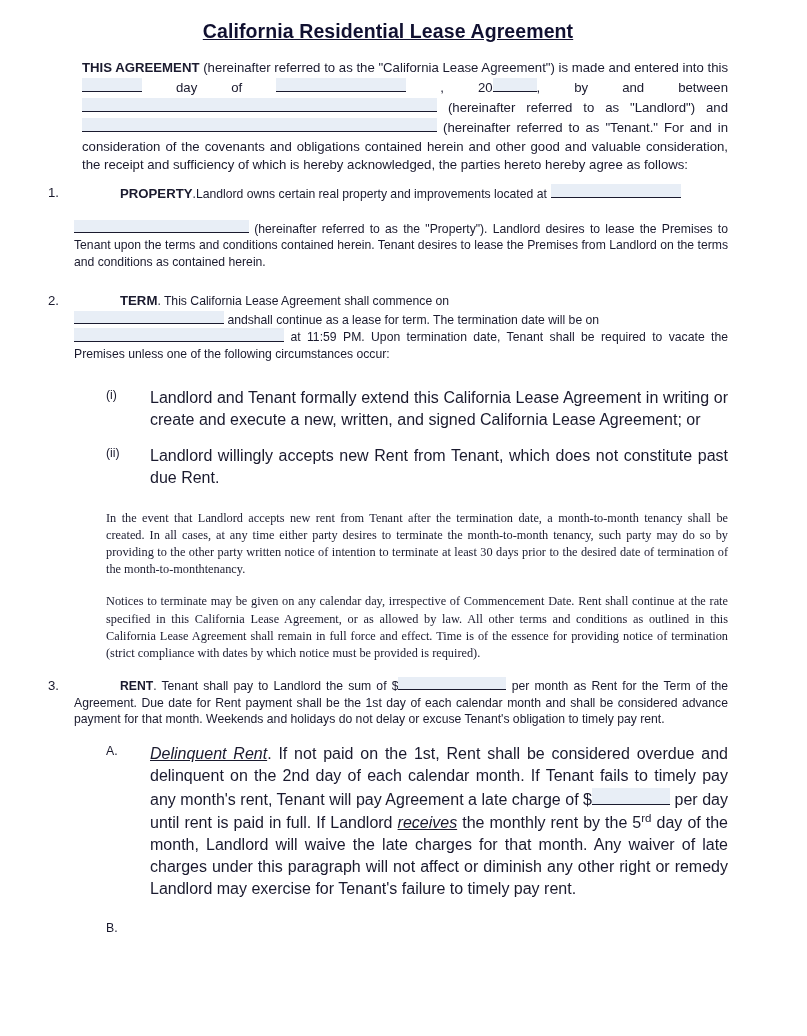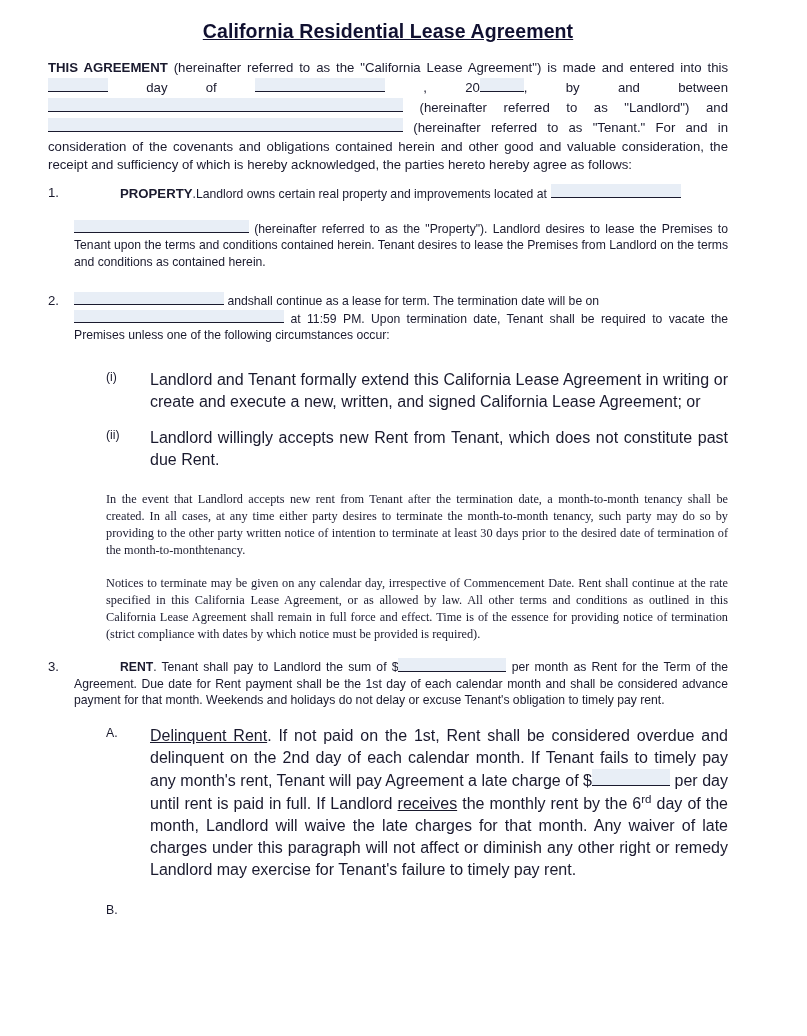--- a/index.html
+++ b/index.html
@@ -33,20 +33,21 @@
   }
   .para {
     font-size: 13.2px;
     line-height: 1.42;
     text-align: justify;
     margin: 0 0 9px 0;
     color: #1a1a2e;
   }
   .p-intro {
     text-indent: 0;
+    margin-left: 34px;
   }
   .small {
     font-size: 12.2px;
     line-height: 1.34;
   }
   .blank {
     display: inline-block;
     border-bottom: 1px solid #1a1a2e;
     background: #e8eef6;
     vertical-align: baseline;
@@ -99,21 +100,21 @@
     text-align: justify;
   }
   .indent-block {
     padding-left: 58px;
     font-size: 12.3px;
     line-height: 1.4;
     text-align: justify;
     margin: 0 0 11px 0;
     font-family: Liberation Serif, serif;
   }
-  .u { text-decoration: underline; }
+  .u { text-decoration: underline; font-style: italic; }
   .blk-gap-sm { height: 4px; }
   .blk-gap { height: 10px; }
   .blk-gap-lg { height: 16px; }
   sup { font-size: 0.72em; vertical-align: super; }
 </style>
 </head>
 <body>
 
 <div class="page">
 
@@ -144,20 +145,23 @@
         <span>(hereinafter referred to as the "Property"). Landlord desires to lease the Premises to Tenant upon the terms and conditions contained herein. Tenant desires to lease the Premises from Landlord on the terms and conditions as contained herein.</span>
       </div>
     </div>
   </div>
 
   <div class="blk-gap-lg"></div>
 
   <div class="num-row">
     <div class="num">2.</div>
     <div class="num-body">
+      <div class="para term-line" style="margin-bottom:0;">
+        <span class="lead-sp"></span><span class="sec-head">TERM</span><span class="small">.     This        California        Lease       Agreement       shall       commence       on</span>
+      </div>
       <div class="para small" style="margin-bottom:0;">
         <span class="blank b-w1"></span>
         <span>andshall continue as a lease for term. The termination date will be on</span>
       </div>
       <div class="para small">
         <span class="blank b-w3"></span>
         <span>at 11:59 PM. Upon termination date, Tenant shall be required to vacate the Premises unless one of the following circumstances occur:</span>
       </div>
     </div>
   </div>
@@ -197,21 +201,21 @@
   </div>
 
   <div class="blk-gap"></div>
 
   <div class="sub-row">
     <div class="sub-label">A.</div>
     <div class="sub-body">
       <span class="u">Delinquent Rent</span><span>. If not paid on the 1st, Rent shall be considered overdue and delinquent on the 2nd day of each calendar month. If Tenant fails to timely pay any month's rent, Tenant will pay Agreement a late charge of $</span><span class="blank b-w4"></span>
       <span>per day until rent is paid in full. If Landlord</span>
       <span class="u">receives</span>
-      <span>the monthly rent by the 6</span><sup>rd</sup>
+      <span>the monthly rent by the 5</span><sup>rd</sup>
       <span>day of the month, Landlord will waive the late charges for that month. Any waiver of late charges under this paragraph will not affect or diminish any other right or remedy Landlord may exercise for Tenant's failure to timely pay rent.</span>
     </div>
   </div>
 
   <div class="blk-gap"></div>
 
   <div class="sub-row">
     <div class="sub-label">B.</div>
   </div>
 

